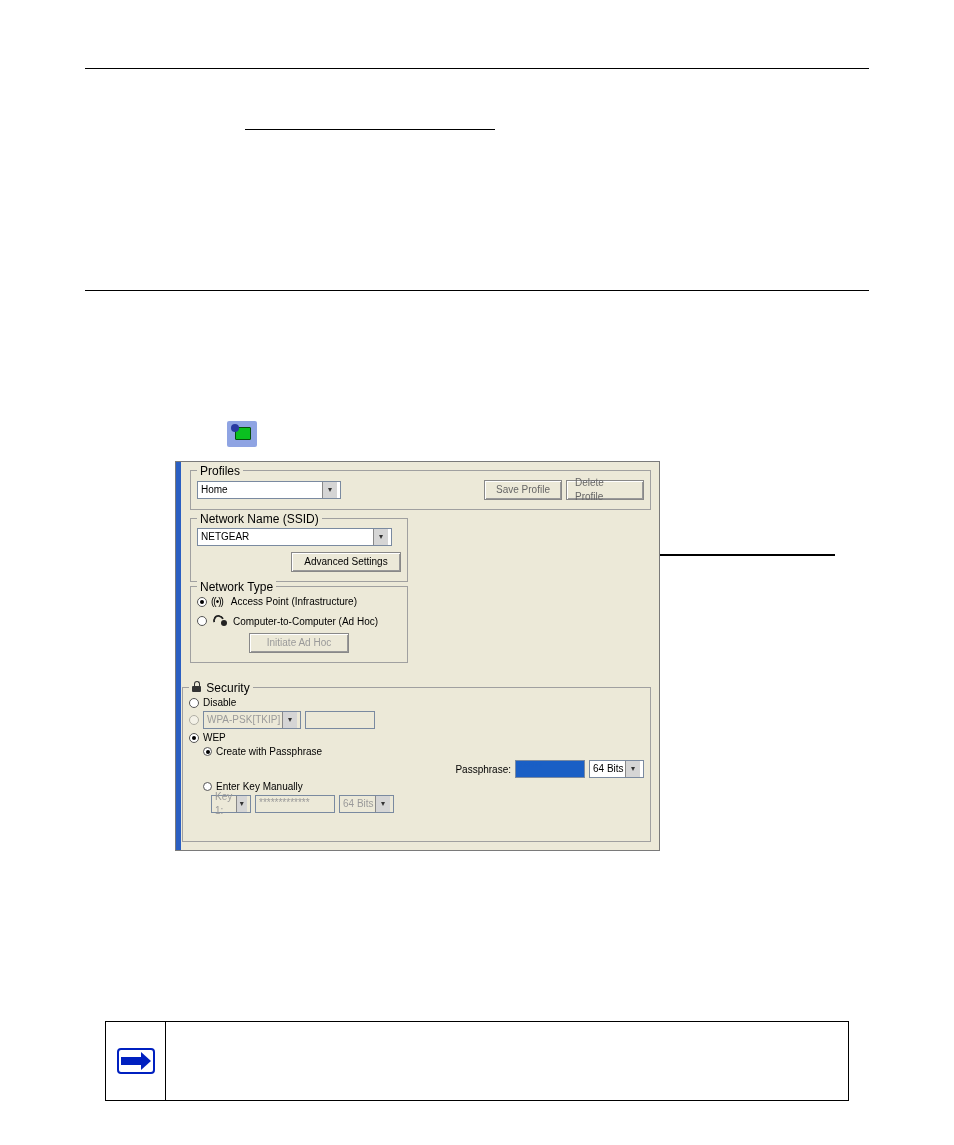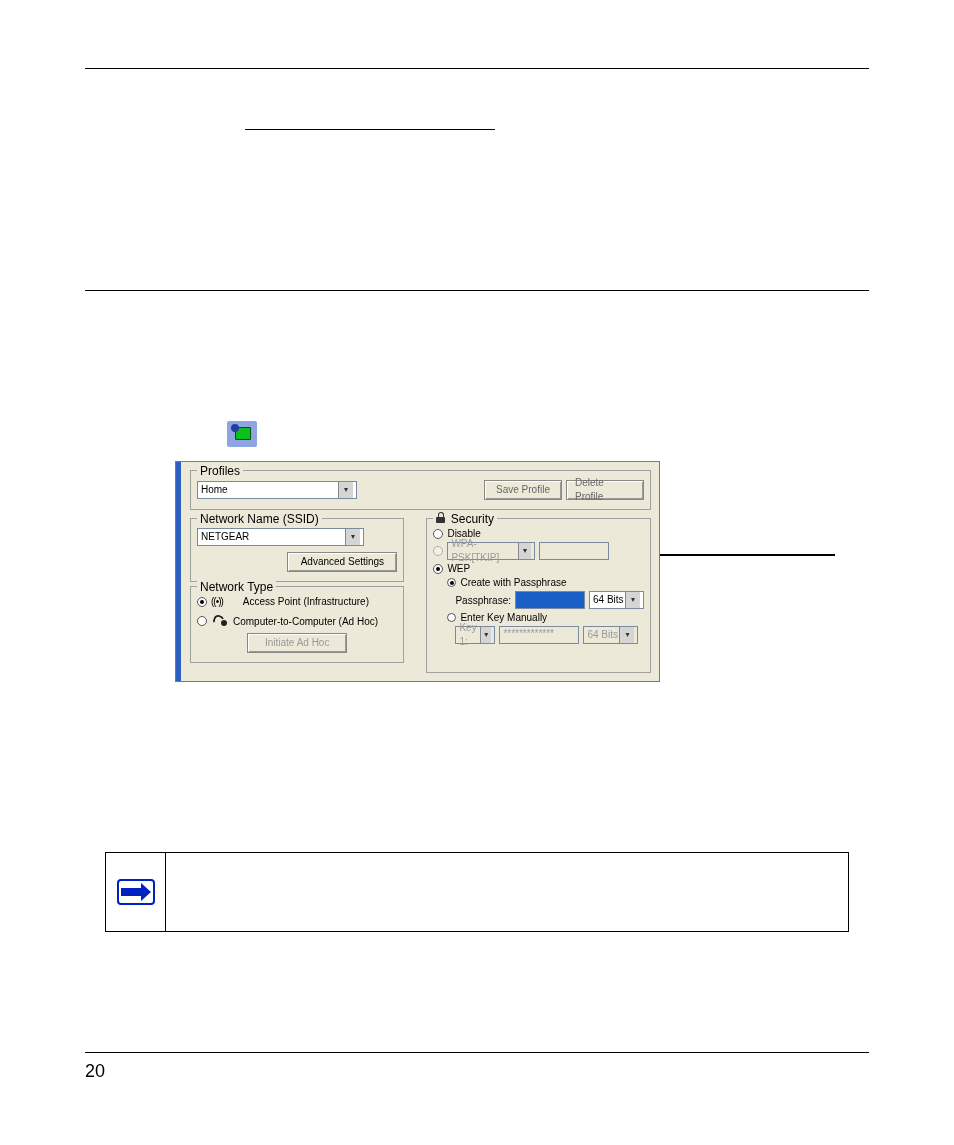--- a/index.html
+++ b/index.html
@@ -155,21 +155,21 @@
     width:7px; height:7px; border:2px solid #222;
     border-right-color:transparent; border-bottom-color:transparent;
     border-radius:50%;
     transform: rotate(25deg);
   }
   .passbox { background:#1a5fc5; color:#1a5fc5; width:70px; }
   .disabled-text { color: #9a9a9a; }
   .disabled-bg { background:#ece9d8; }
 
   
-  .cols { display:flex; gap:16px; }
+  .cols { display:flex; gap:16px;flex-direction:column; }
   .col-l { width: 232px; }
   .col-r { flex:1; }
 
   
   .leader {
     position: absolute;
     top: 93px;
     left: 340px;
     width: 320px;
     height: 2px;
@@ -247,58 +247,58 @@
   </div>
 
   <div class="dialog-wrap">
     <div class="leader"></div>
     <div class="dialog">
       <div class="left-band"></div>
 
       <div class="group">
         <span class="group-title">Profiles</span>
         <div class="row">
-          <div class="xpselect" style="width:160px;">
+          <div class="xpselect" style="width:144px;">
             <span>Home</span>
             <span class="arrow">▾</span>
           </div>
           <div style="flex:1"></div>
           <div class="xpbtn" style="width:78px;">
             <span>Save Profile</span>
           </div>
           <div class="xpbtn" style="width:78px;">
             <span>Delete Profile</span>
           </div>
         </div>
       </div>
 
       <div class="cols">
 
         <div class="col-l">
           <div class="group">
             <span class="group-title">Network Name (SSID)</span>
             <div class="row">
-              <div class="xpselect" style="width:167px;">
+              <div class="xpselect" style="width:195px;">
                 <span>NETGEAR</span>
                 <span class="arrow">▾</span>
               </div>
             </div>
             <div class="row" style="justify-content:flex-end; margin-top:6px;">
               <div class="xpbtn enabled" style="width:110px;">
                 <span>Advanced Settings</span>
               </div>
             </div>
           </div>
 
           <div class="group">
             <span class="group-title">Network Type</span>
             <div class="row">
               <span class="radio checked"></span>
               <span class="ap-icon">((•))</span>
-              <span style="margin-left:16px;">Access Point (Infrastructure)</span>
+              <span style="margin-left:4px;">Access Point (Infrastructure)</span>
             </div>
             <div class="row" style="margin-top:6px;">
               <span class="radio"></span>
               <span class="adhoc-icon"></span>
               <span>Computer-to-Computer (Ad Hoc)</span>
             </div>
             <div class="row" style="justify-content:center; margin-top:4px;align-items:center;">
               <div class="xpbtn" style="width:100px;">
                 <span class="disabled-text">Initiate Ad Hoc</span>
               </div>
@@ -311,21 +311,21 @@
             <span class="group-title">
               <span class="lock-icon"></span>
               <span>Security</span>
             </span>
             <div class="row">
               <span class="radio"></span>
               <span>Disable</span>
             </div>
             <div class="row">
               <span class="radio" style="opacity:.4;"></span>
-              <div class="xpselect disabled-bg" style="width:88px;">
+              <div class="xpselect disabled-bg" style="width:98px;">
                 <span class="disabled-text">WPA-PSK[TKIP]</span>
                 <span class="arrow">▾</span>
               </div>
               <div class="xpinput disabled-bg" style="width:70px;"></div>
             </div>
             <div class="row">
               <span class="radio checked"></span>
               <span>WEP</span>
             </div>
             <div class="row" style="margin-left:14px;">

